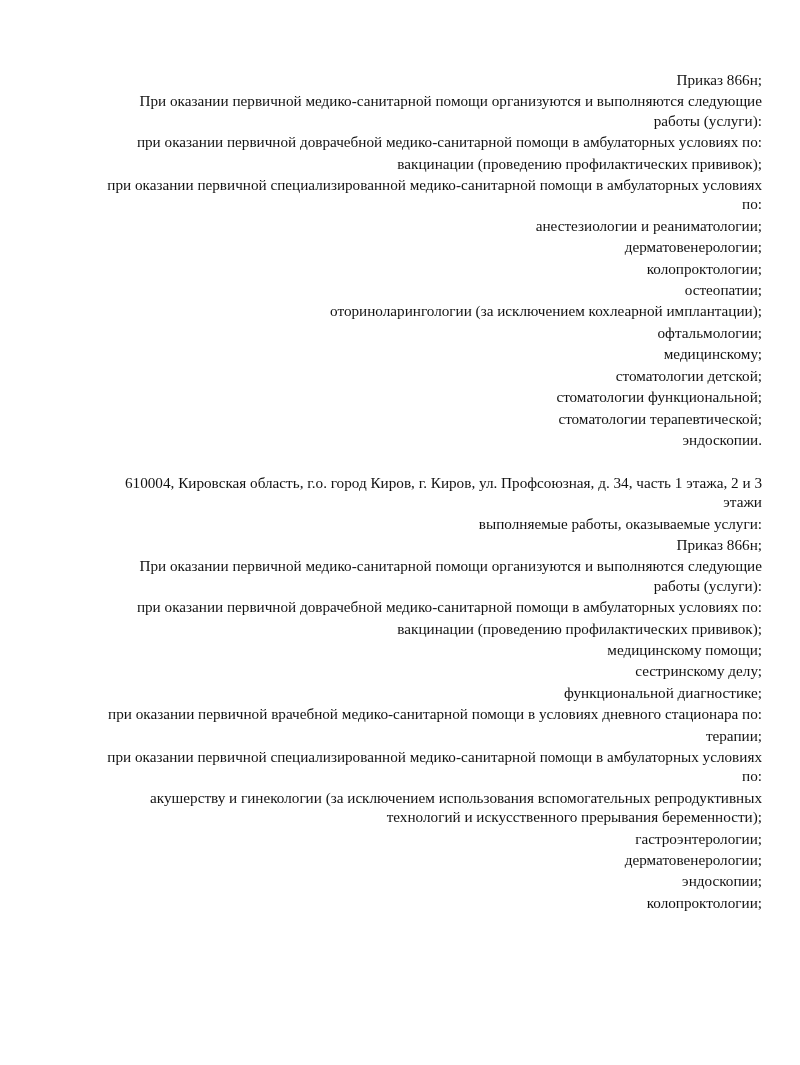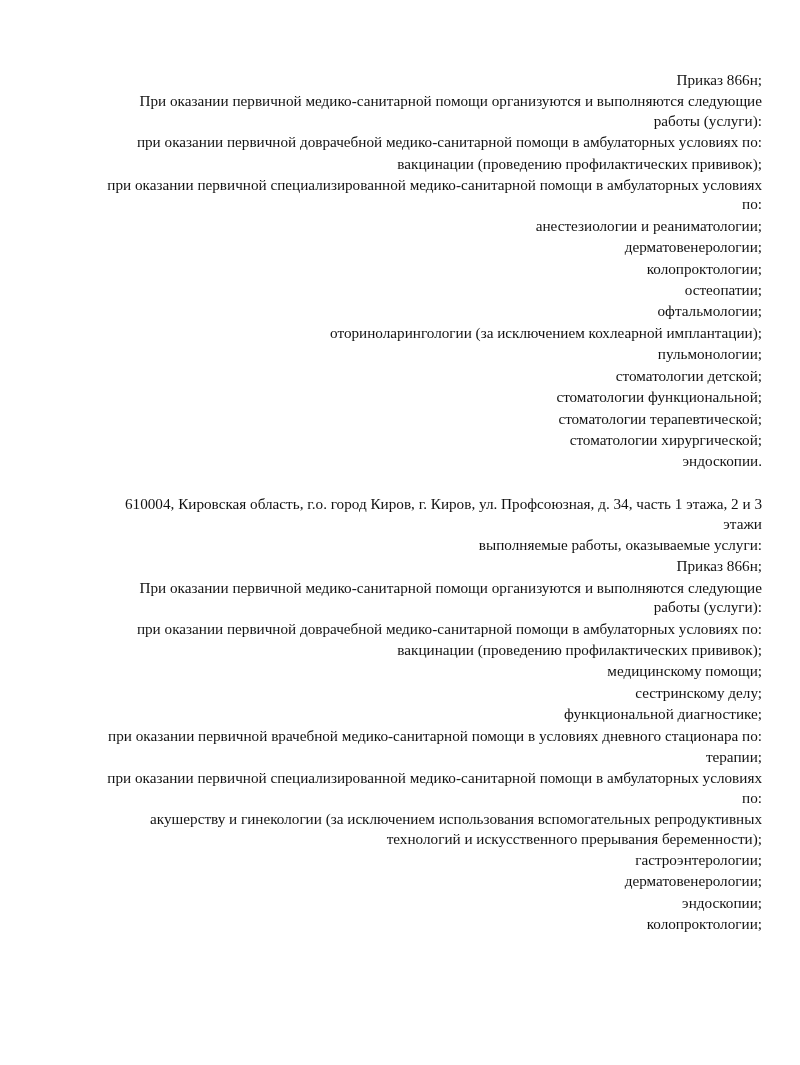--- a/index.html
+++ b/index.html
@@ -21,27 +21,26 @@
 
   <p class="line">Приказ 866н;</p>
   <p class="line">При оказании первичной медико-санитарной помощи организуются и выполняются следующие работы (услуги):</p>
   <p class="line ind1">при оказании первичной доврачебной медико-санитарной помощи в амбулаторных условиях по:</p>
   <p class="line ind2">вакцинации (проведению профилактических прививок);</p>
   <p class="line ind1">при оказании первичной специализированной медико-санитарной помощи в амбулаторных условиях по:</p>
   <p class="line ind2">анестезиологии и реаниматологии;</p>
   <p class="line ind2">дерматовенерологии;</p>
   <p class="line ind2">колопроктологии;</p>
   <p class="line ind2">остеопатии;</p>
+  <p class="line ind2">оториноларингологии (за исключением кохлеарной имплантации);</p>
   <p class="line ind2">офтальмологии;</p>
-  <p class="line ind2">оториноларингологии (за исключением кохлеарной имплантации);</p>
-  <p class="line ind2">пульмонологии;</p>
+  <p class="line ind2">медицинскому;</p>
   <p class="line ind2">стоматологии детской;</p>
   <p class="line ind2">стоматологии функциональной;</p>
   <p class="line ind2">стоматологии терапевтической;</p>
-  <p class="line ind2">стоматологии хирургической;</p>
   <p class="line ind2">эндоскопии.</p>
 
   <div class="gap"></div>
 
   <p class="line">610004, Кировская область, г.о. город Киров, г. Киров, ул. Профсоюзная, д. 34, часть 1 этажа, 2 и 3 этажи</p>
   <p class="line">выполняемые работы, оказываемые услуги:</p>
   <p class="line">Приказ 866н;</p>
   <p class="line">При оказании первичной медико-санитарной помощи организуются и выполняются следующие работы (услуги):</p>
   <p class="line ind1">при оказании первичной доврачебной медико-санитарной помощи в амбулаторных условиях по:</p>
   <p class="line ind2">вакцинации (проведению профилактических прививок);</p>

